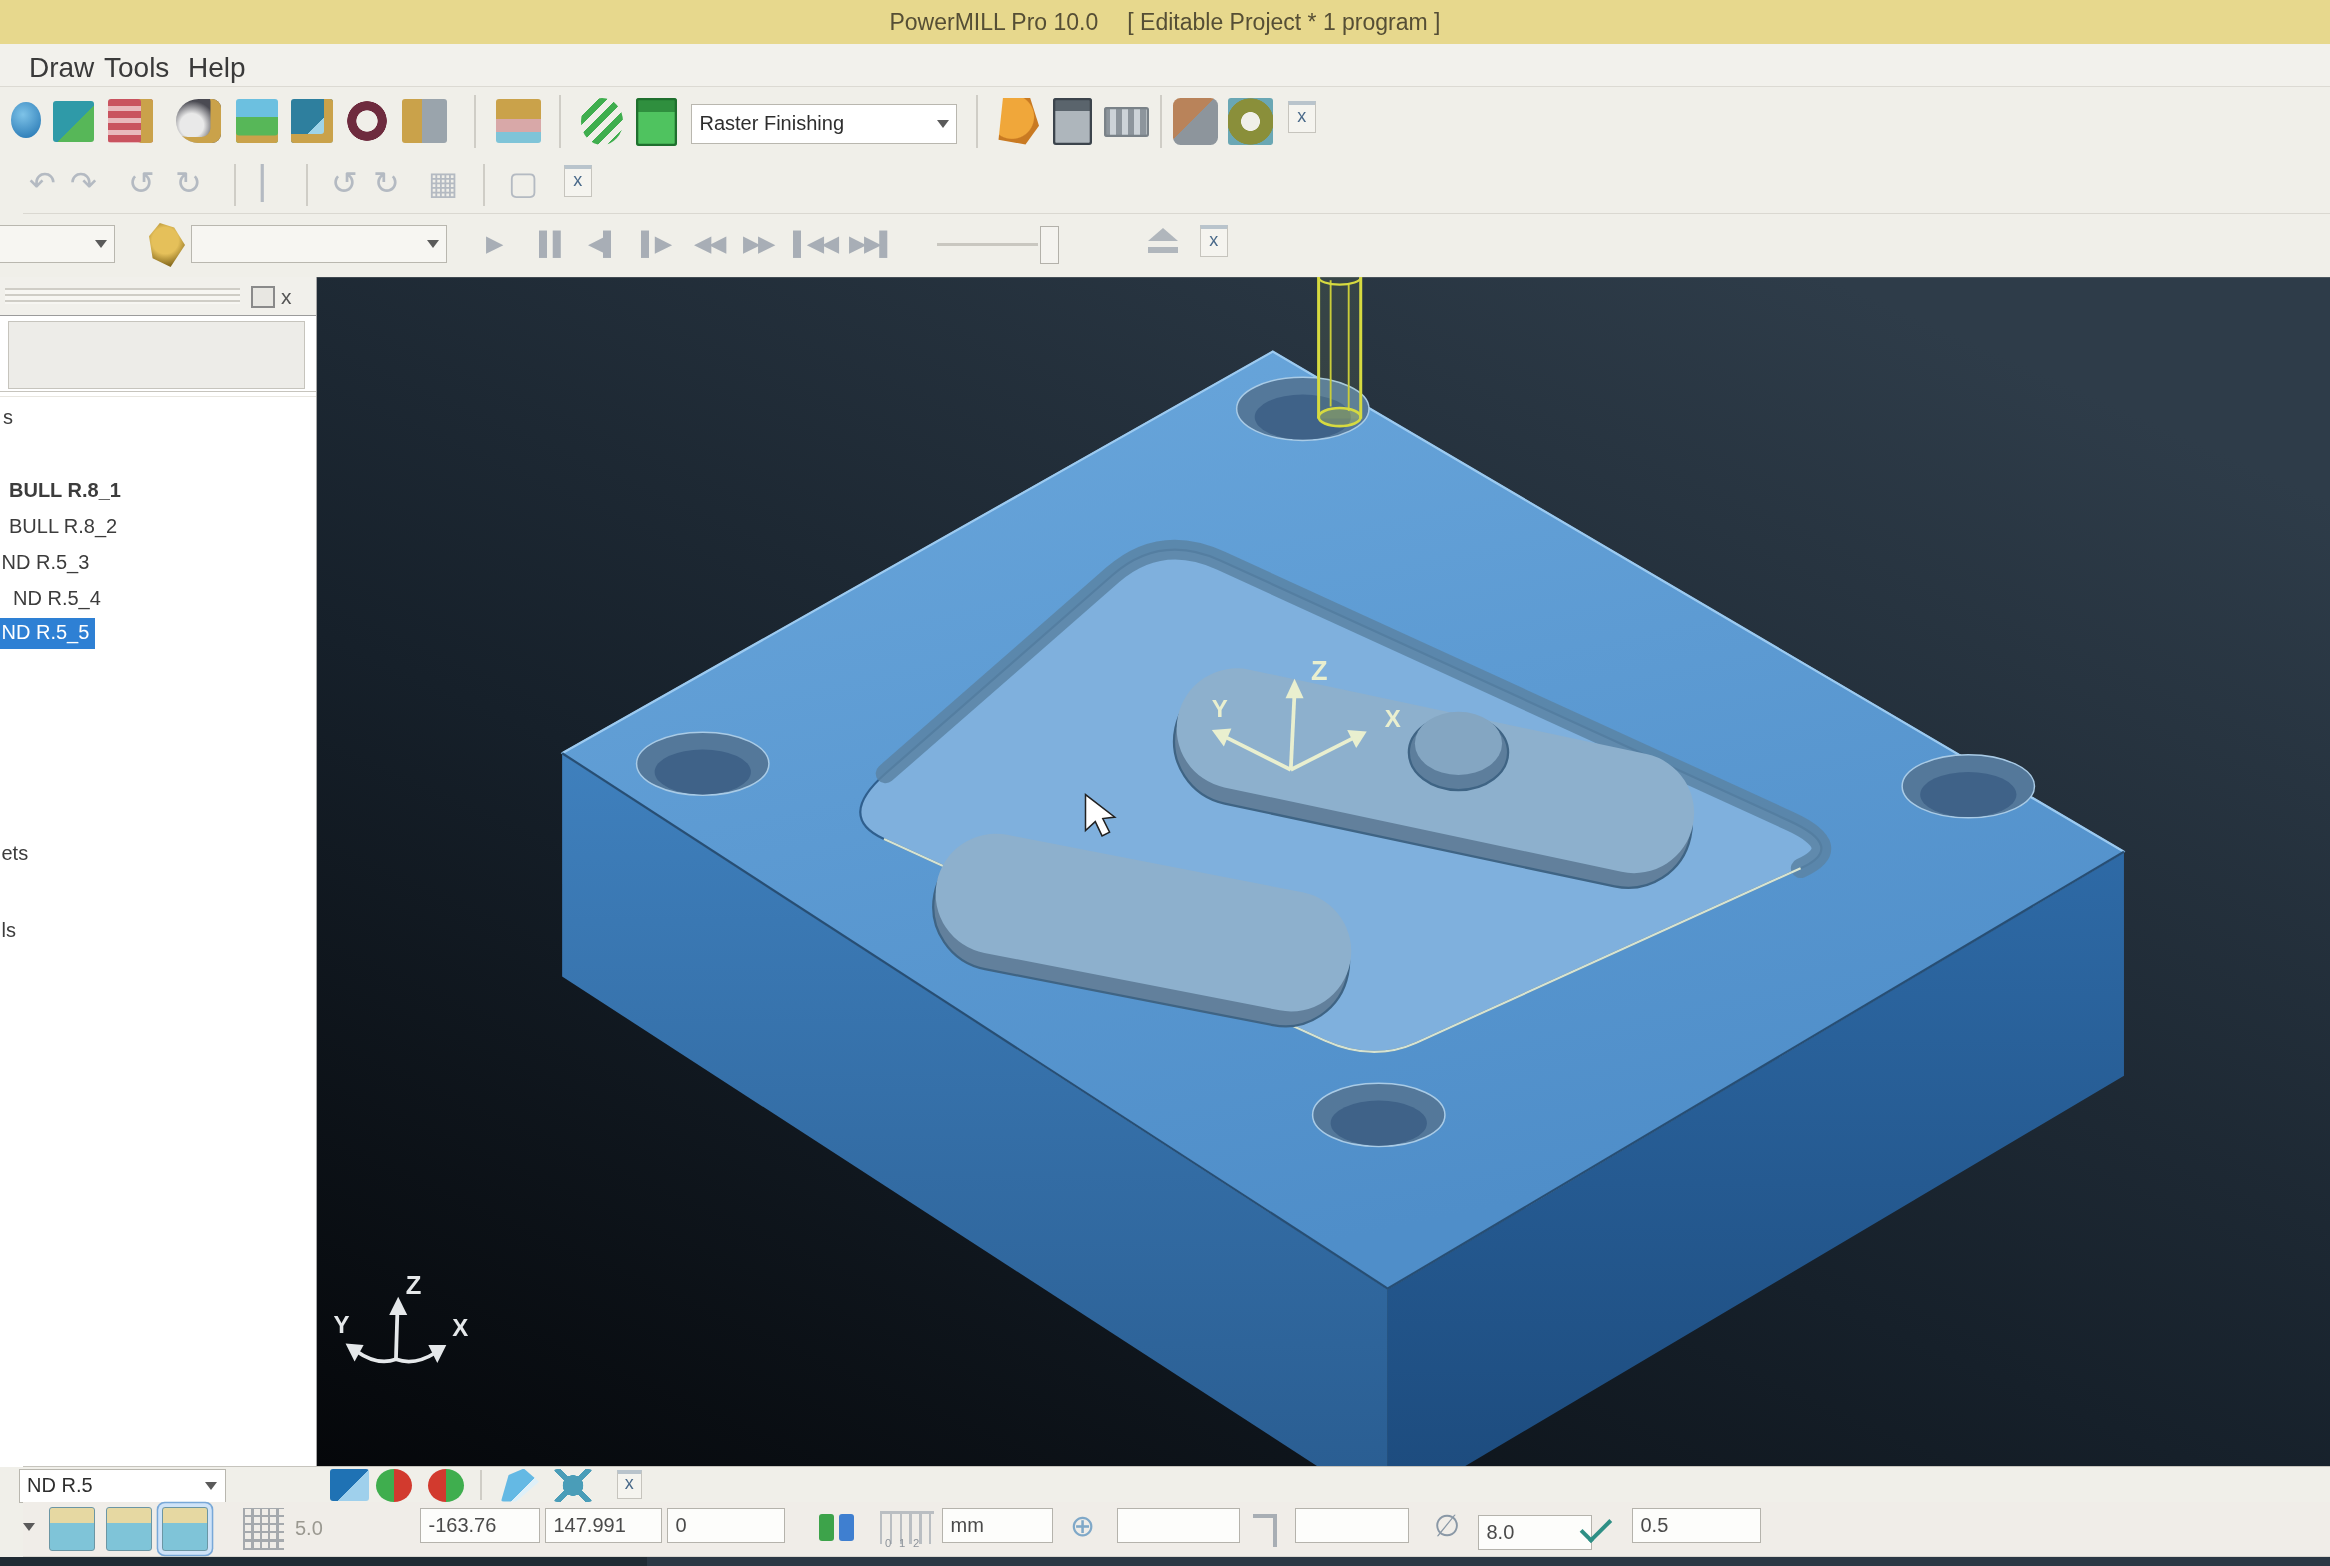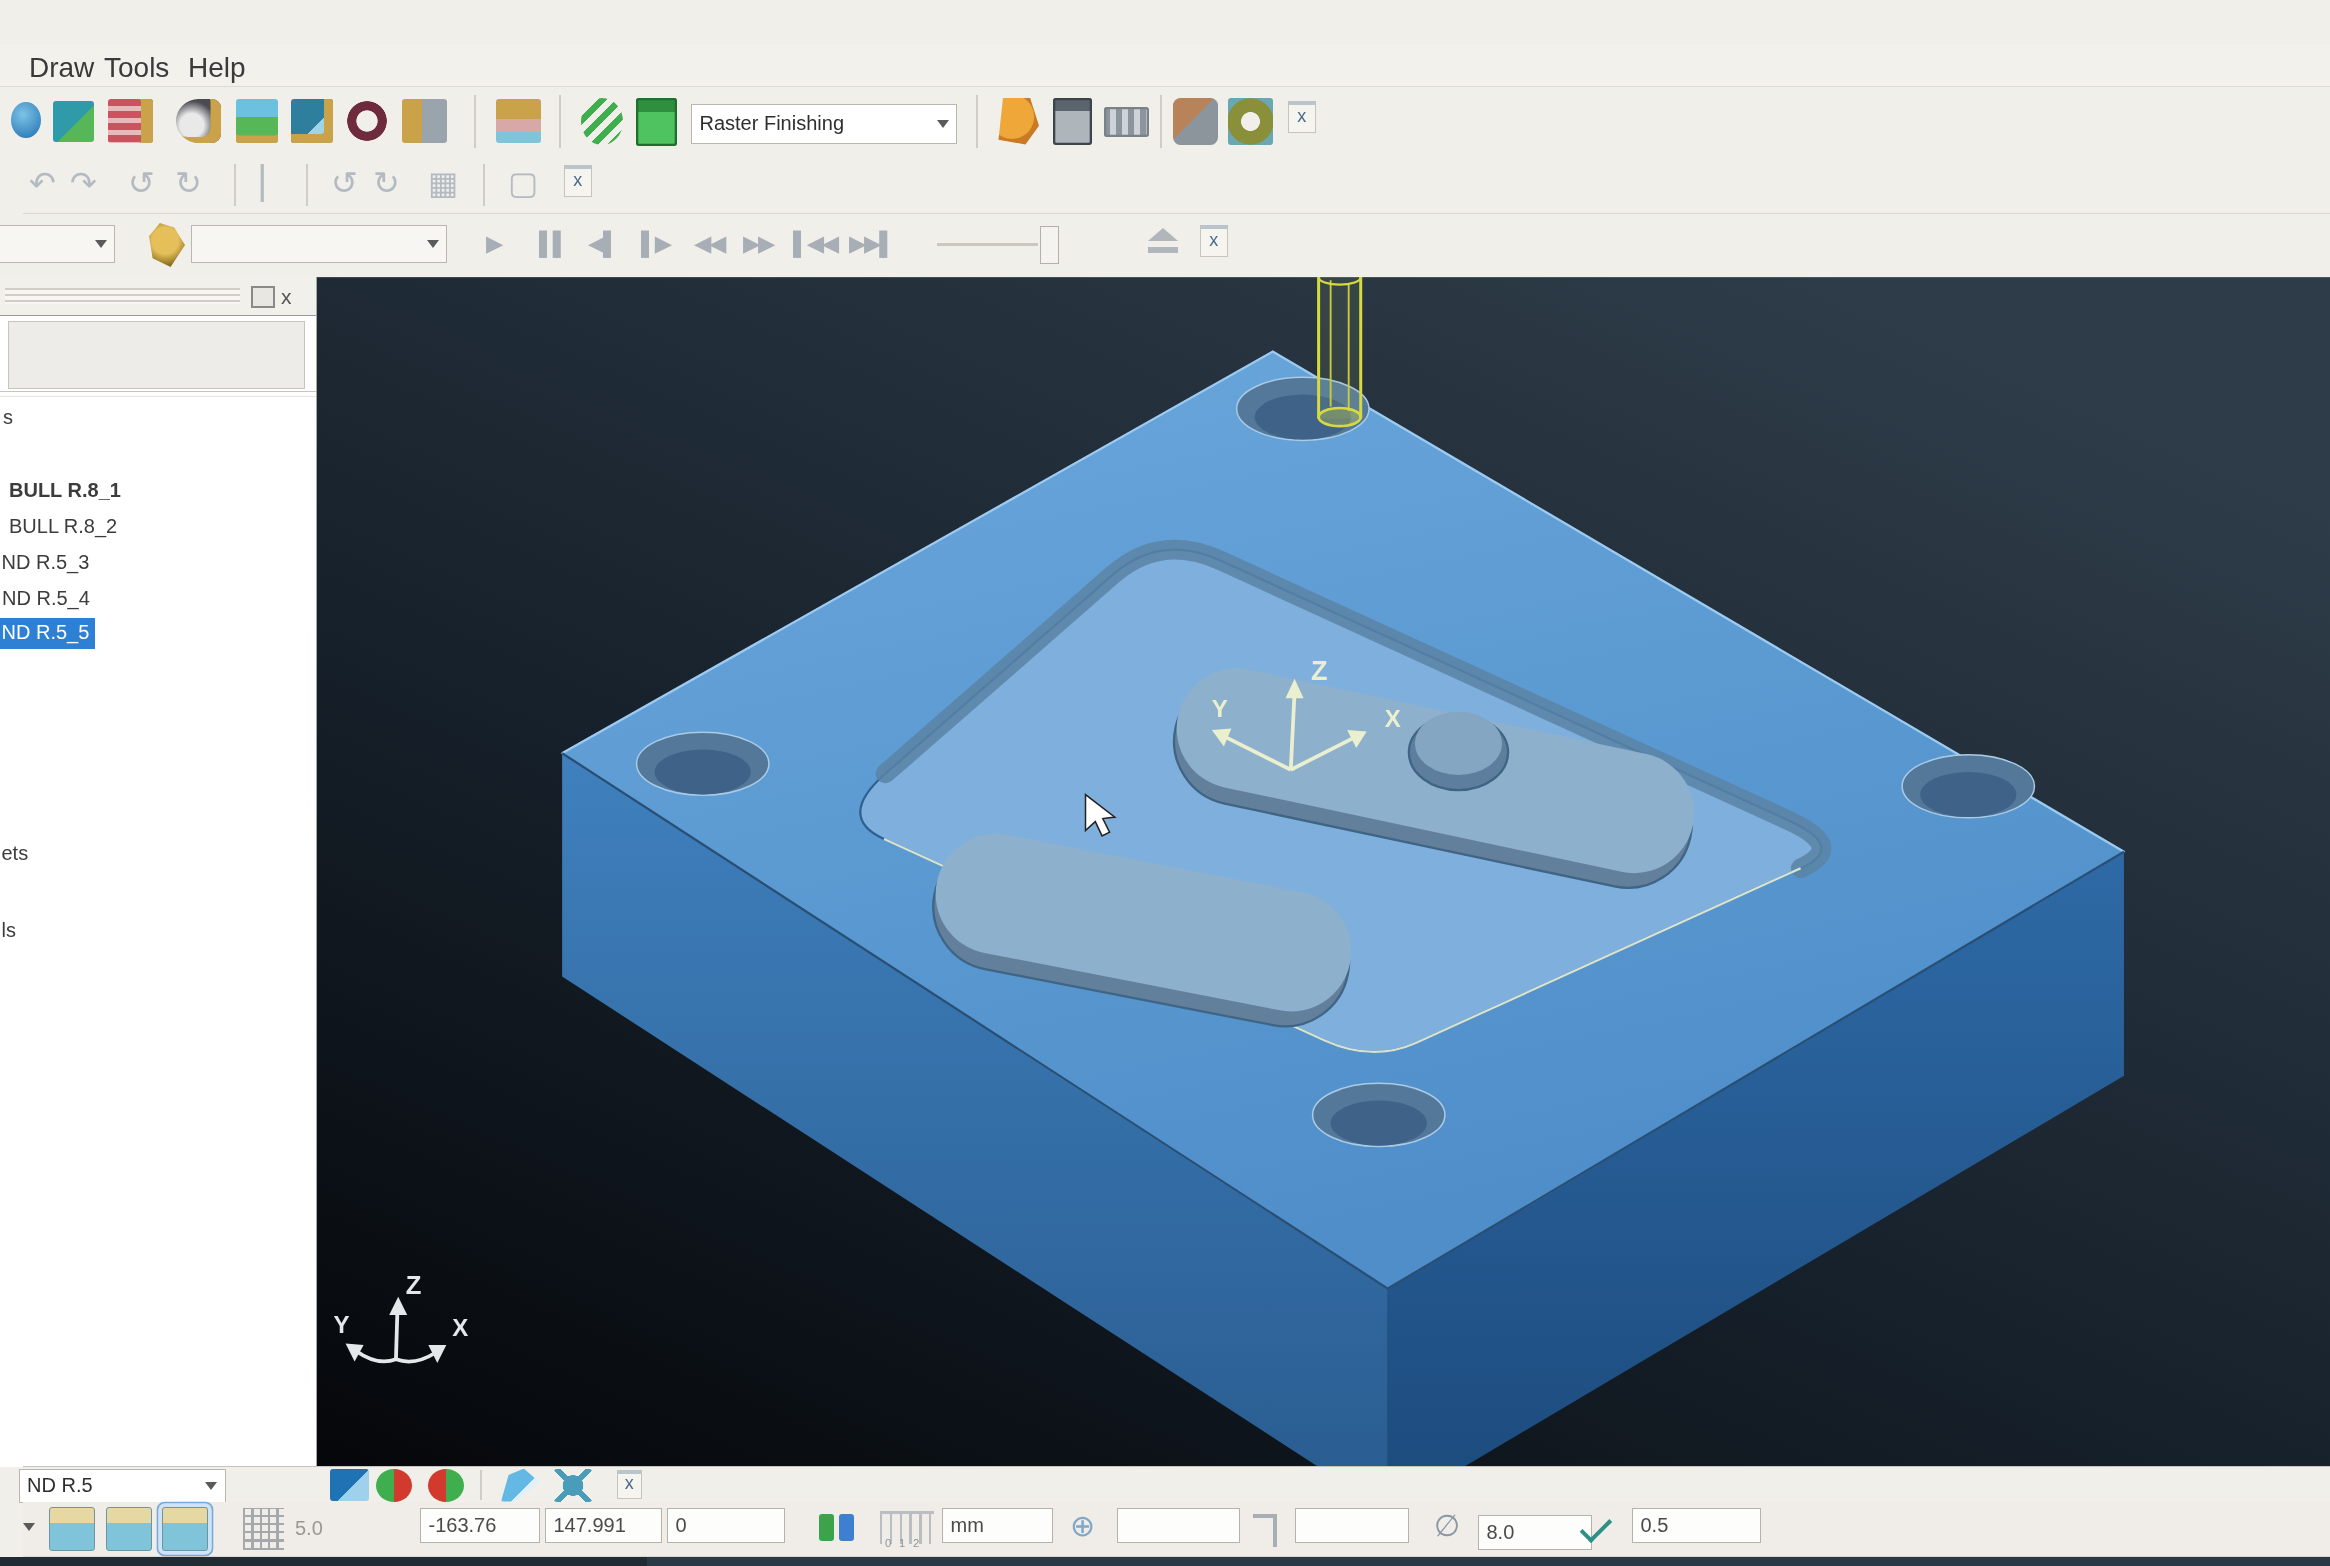--- a/index.html
+++ b/index.html
@@ -54,20 +54,24 @@
   .ejbar{position:absolute;width:30px;height:6px;background:#b0b6bc;}
   .sliver{position:absolute;}
   .darkstrip{left:0;top:1557px;width:2330px;height:9.8px;background:#2b3845;}
   .darkstrip .lseg{position:absolute;left:0;top:0;width:647px;height:9.8px;background:#202b34;}
 </style>
 </head>
 <body>
 
 <div id="app">
 
+  <div class="abs titlebar">
+    <span>PowerMILL Pro 10.0</span>
+    <span>[ Editable Project * 1 program ]</span>
+  </div>
 
   <div class="abs menubar">
     <span class="menuitem" style="left:29px">Draw</span>
     <span class="menuitem" style="left:104px">Tools</span>
     <span class="menuitem" style="left:188px">Help</span>
   </div>
 
   <div class="abs tb" style="top:87px;height:69px;">
     <span class="ic" style="left:-12px;top:15px;width:30px;height:36px;border-radius:50%;background:radial-gradient(circle at 40% 35%,#7ec3e8,#1d6fae);"></span>
     <span class="ic" style="left:30px;top:13.5px;width:41px;height:41px;background:linear-gradient(135deg,#2f9aa8 55%,#57b758 55%);"></span>
@@ -143,21 +147,21 @@
       <span class="pinicon"></span>
       <span class="pclose">x</span>
     </div>
     <div class="graybox"></div>
     <div class="hline" style="top:114px;"></div>
     <div class="hline" style="top:119px;border-top-color:#e8e6e0;"></div>
     <div class="titem" style="left:3px;top:129px;">s</div>
     <div class="titem" style="left:9px;top:202px;font-weight:bold;">BULL R.8_1</div>
     <div class="titem" style="left:9px;top:238px;">BULL R.8_2</div>
     <div class="titem" style="left:1.5px;top:274px;">ND R.5_3</div>
-    <div class="titem" style="left:2px;top:310px;">ND R.5_4</div>
+    <div class="titem" style="left:13px;top:310px;">ND R.5_4</div>
     <div class="titem sel" style="left:0px;top:341px;">ND R.5_5</div>
     <div class="titem" style="left:1.5px;top:565px;">ets</div>
     <div class="titem" style="left:1.5px;top:642px;">ls</div>
   </div>
 
   <div class="abs" style="left:317px;top:277px;width:2013px;height:1190px;">
     <svg width="2013" height="1190" viewBox="0 0 2677 1582">
       <defs>
         <linearGradient id="bgGrad" x1="0%" y1="100%" x2="75%" y2="0%">
           <stop offset="0" stop-color="#05070a"></stop>

